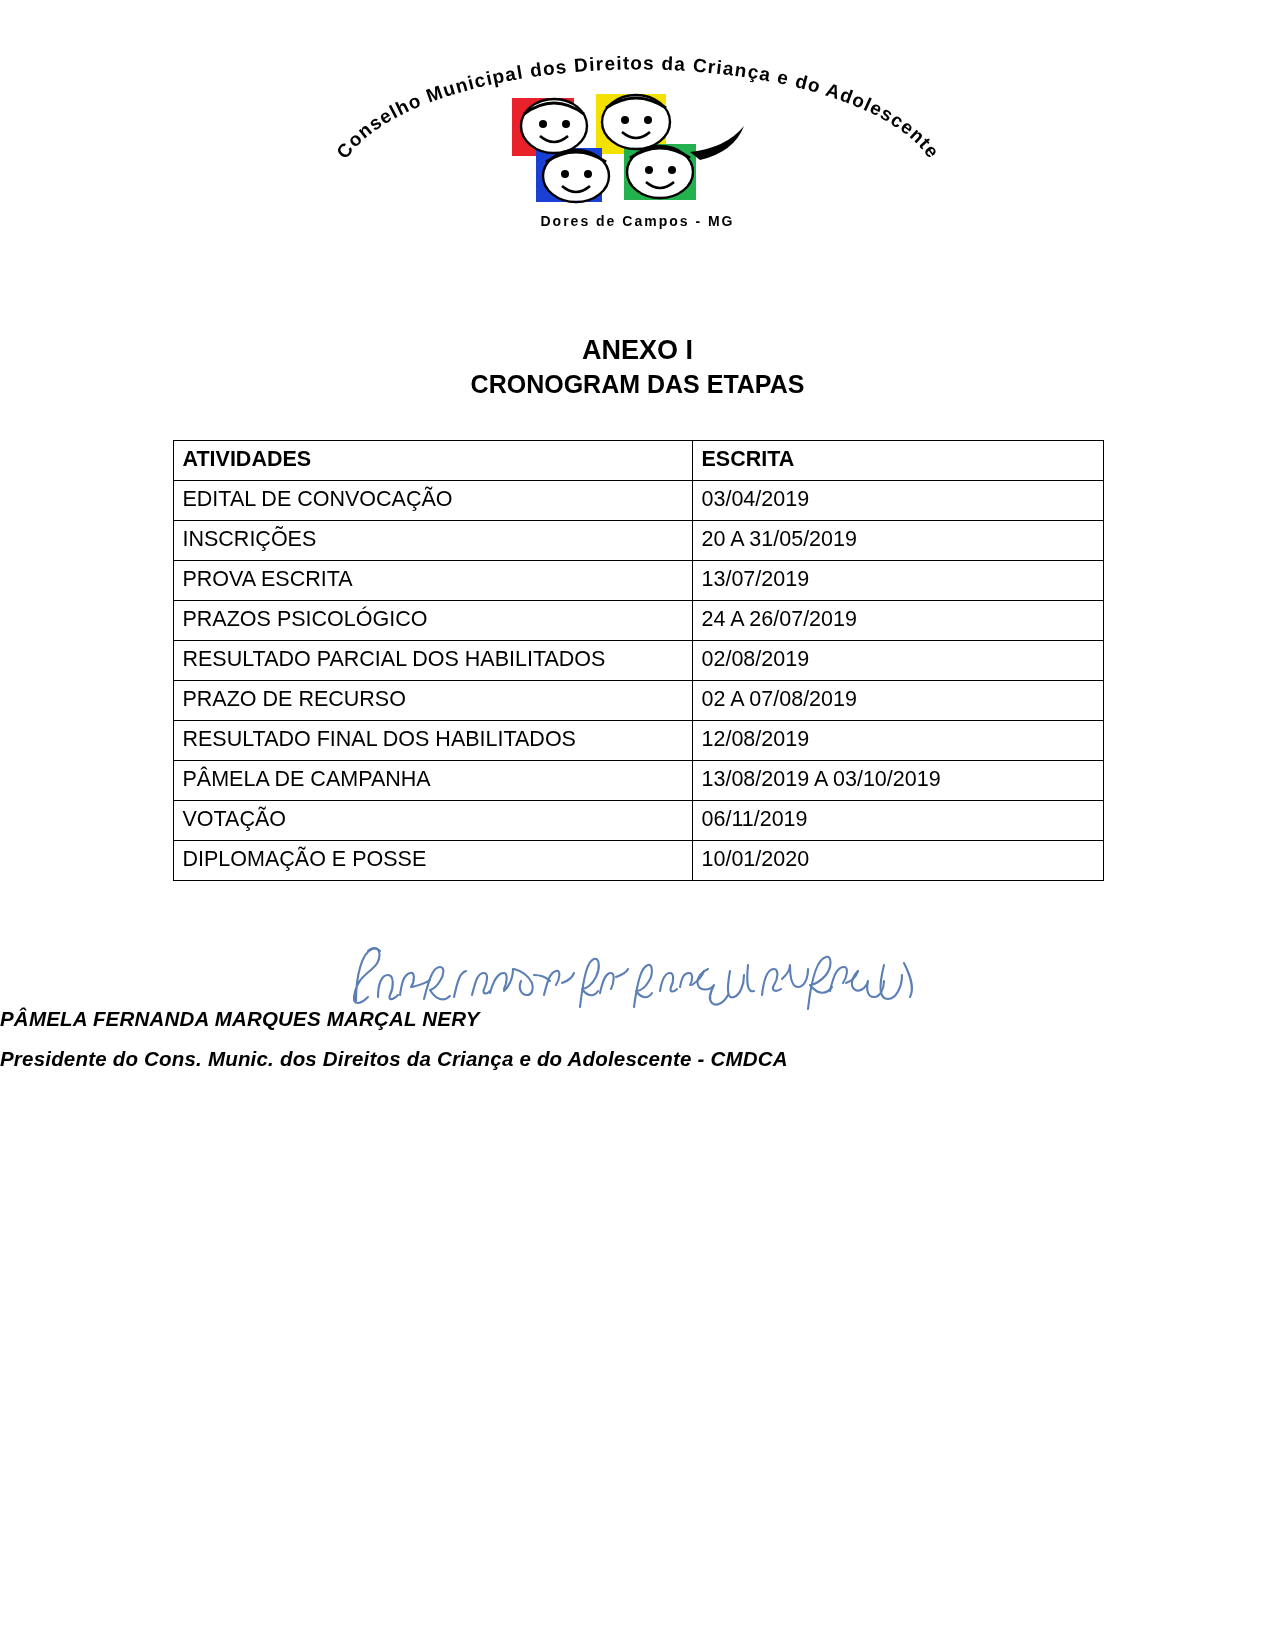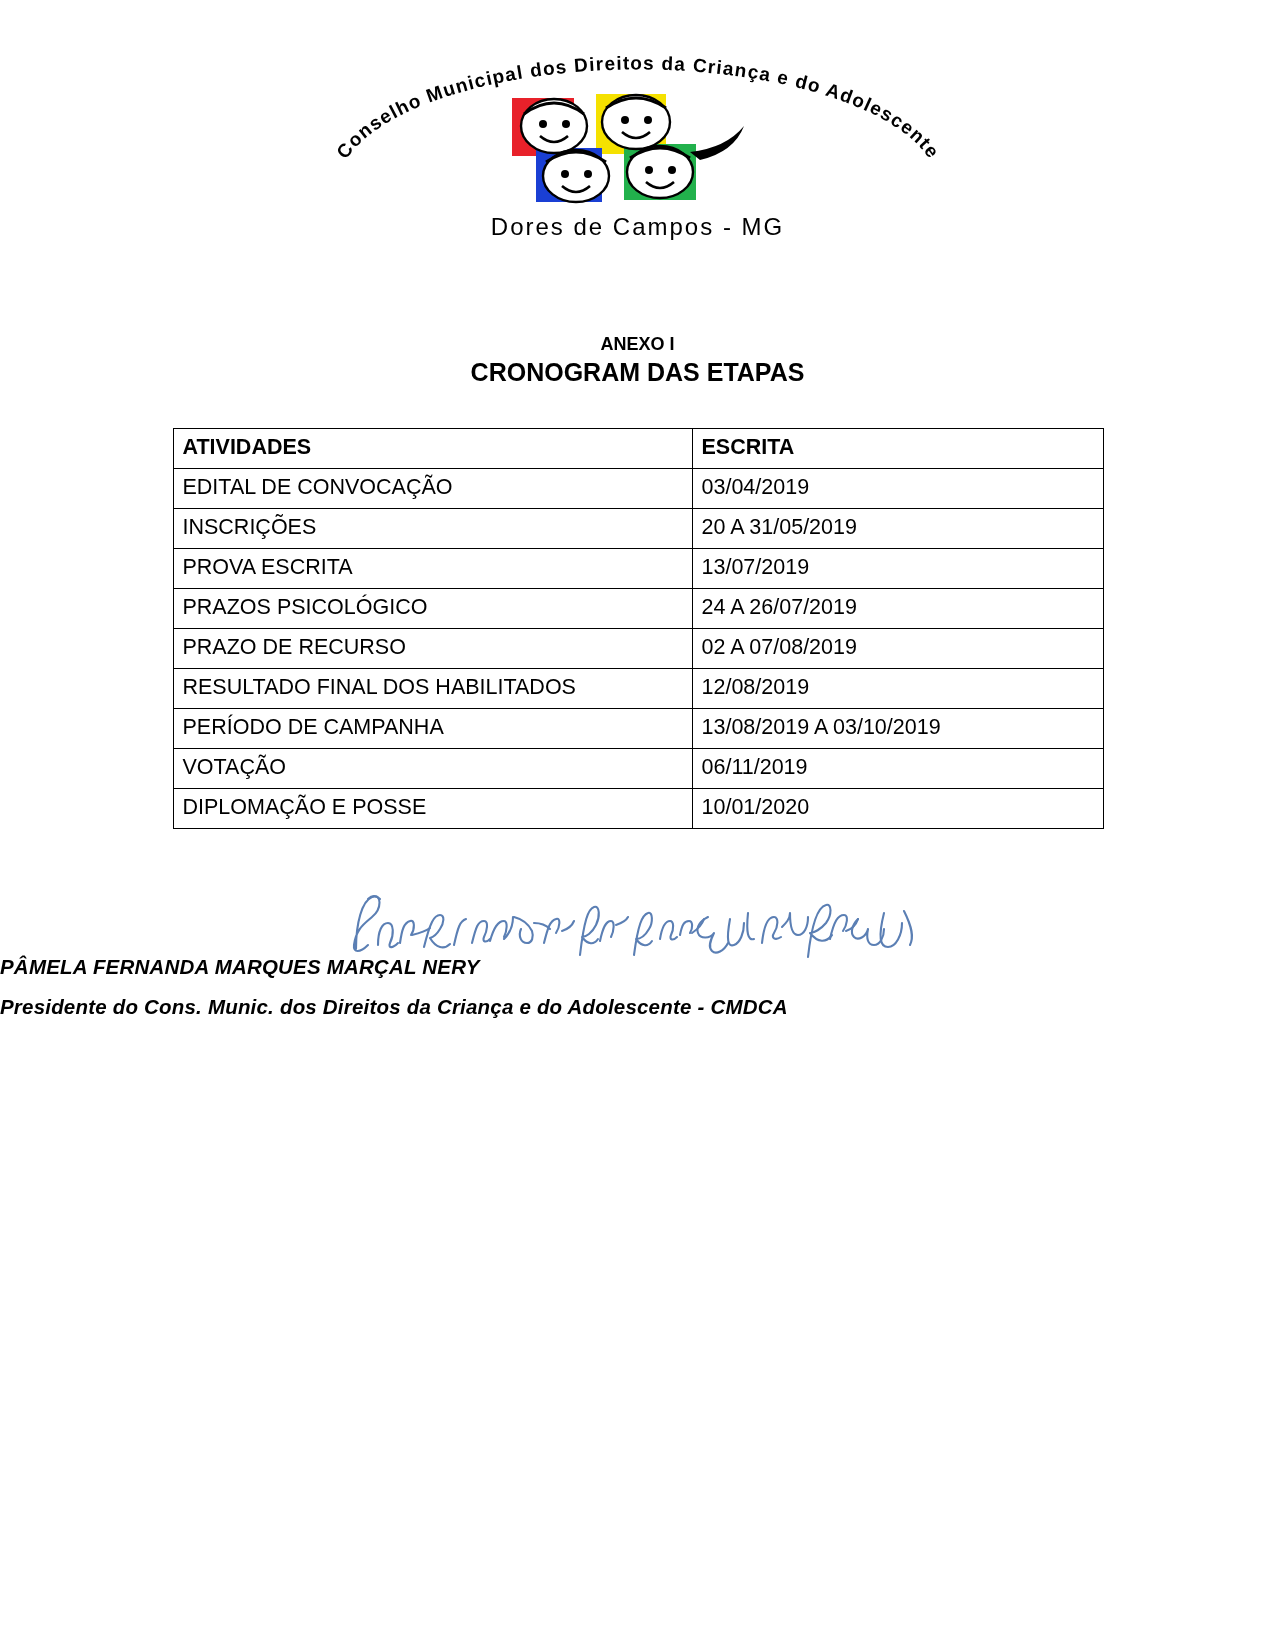--- a/index.html
+++ b/index.html
@@ -48,32 +48,32 @@
     left: 176px;
     width: 300px;
     height: 116px;
   }
   .logo-city {
     position: absolute;
     top: 167px;
     left: 0;
     width: 660px;
     text-align: center;
-    font-weight: normal;
-    font-size: 24px;
+    font-weight: bold;
+    font-size: 14px;
     letter-spacing: 2px;
   }
 
   
   .doc-titles {
     margin-top: 90px;
     text-align: center;
   }
   .doc-title-1 {
-    font-size: 18px;
+    font-size: 27px;
     font-weight: bold;
     line-height: 1.35;
   }
   .doc-title-2 {
     font-size: 25px;
     font-weight: bold;
     line-height: 1.35;
   }
 
   
@@ -212,29 +212,33 @@
       </tr>
       <tr>
         <td>PROVA ESCRITA</td>
         <td>13/07/2019</td>
       </tr>
       <tr>
         <td>PRAZOS PSICOLÓGICO</td>
         <td>24 A 26/07/2019</td>
       </tr>
       <tr>
+        <td class="two-line">RESULTADO PARCIAL DOS HABILITADOS</td>
+        <td class="two-line">02/08/2019</td>
+      </tr>
+      <tr>
         <td>PRAZO DE RECURSO</td>
         <td>02 A 07/08/2019</td>
       </tr>
       <tr>
         <td>RESULTADO FINAL DOS HABILITADOS</td>
         <td>12/08/2019</td>
       </tr>
       <tr>
-        <td>PERÍODO DE CAMPANHA</td>
+        <td>PÂMELA DE CAMPANHA</td>
         <td>13/08/2019 A 03/10/2019</td>
       </tr>
       <tr>
         <td>VOTAÇÃO</td>
         <td>06/11/2019</td>
       </tr>
       <tr>
         <td>DIPLOMAÇÃO E POSSE</td>
         <td>10/01/2020</td>
       </tr>

